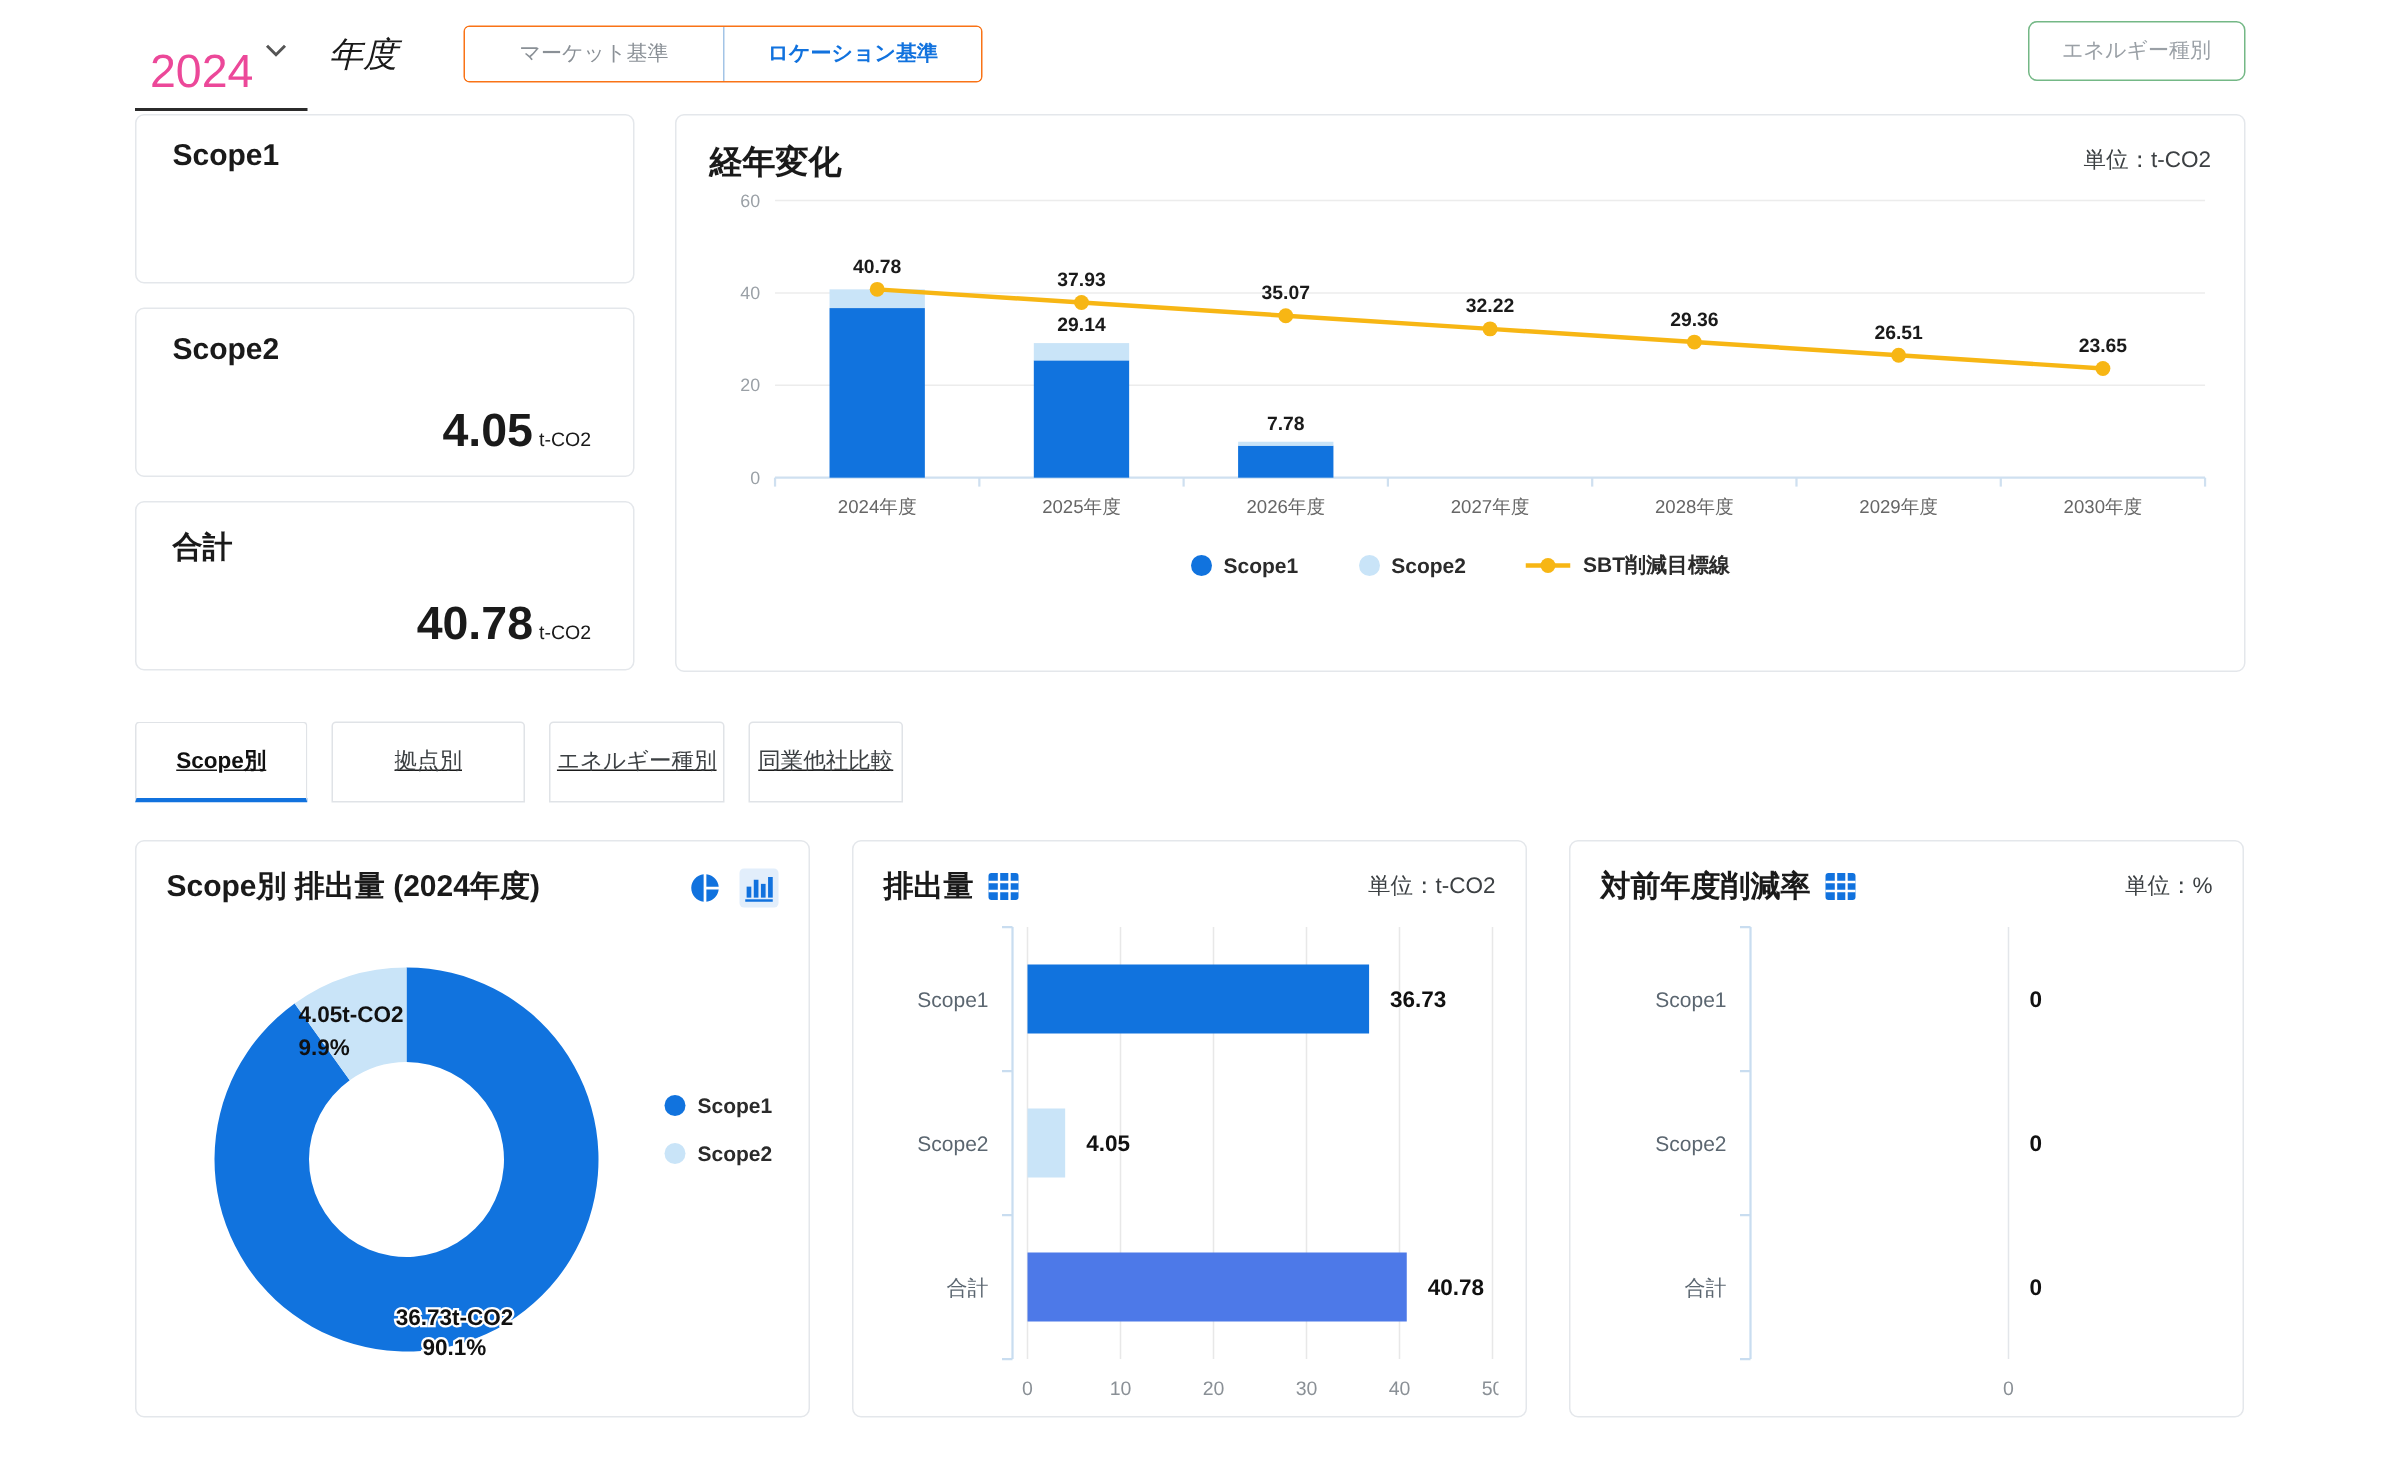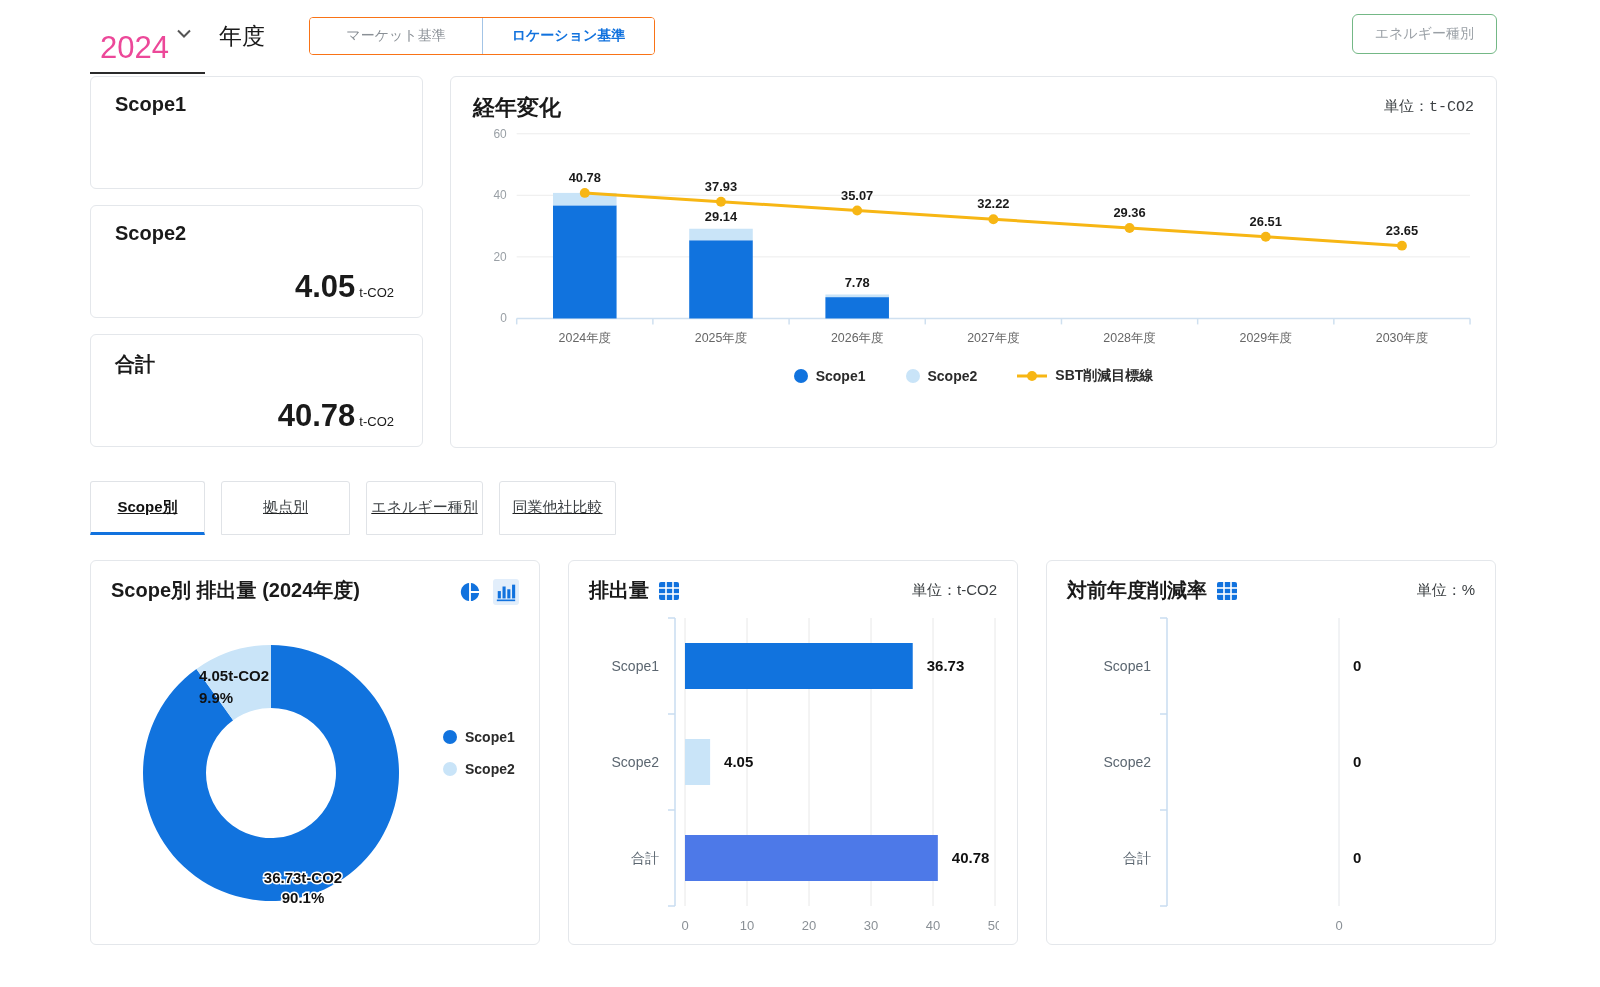--- a/index.html
+++ b/index.html
@@ -3,49 +3,49 @@
 <meta charset="utf-8">
 <style>
   * { box-sizing: border-box; margin: 0; padding: 0; }
   html,body { width:1600px; height:987px; background:#fff; font-family:"Liberation Sans","DejaVu Sans",sans-serif; color:#1a1a1a; overflow:hidden; }
   .page { padding:14px 0 0 90px; width:1497px; }
 
   
   .topbar { display:flex; align-items:center; height:44px; position:relative; width:1407px; }
   .year-select { display:flex; align-items:center; gap:8px; border-bottom:2px solid #2b2b2b; padding:2px 14px 6px 10px; cursor:pointer; }
   .year-text { font-size:31px; color:#ec4899;margin-top:30px; }
-  .year-suffix { font-size:23px; margin-left:14px; }
+  .year-suffix { font-size:23px; margin-left:14px;font-style:italic; }
   .basis-group { display:inline-flex; border:1px solid #f97316; border-radius:4px; overflow:hidden; margin-left:44px; background:#fff; }
   .basis-btn { padding:9px 0; width:172px; text-align:center; font-size:14px; background:#fff; border:none; color:#8a9096; cursor:pointer; font-family:inherit; }
   .basis-btn + .basis-btn { border-left:1px solid #a3c4e6; }
   .basis-btn.active { color:#1172DE; font-weight:bold; }
   .next-year-btn { position:absolute; right:0; top:0; padding:10px 22px; font-size:14px; color:#9aa0a6; background:#fff; border:1px solid #74b886; border-radius:6px; cursor:pointer; font-family:inherit; }
 
   
   .card { background:#fff; border:1px solid #e4e7eb; border-radius:6px; }
   .row2 { display:flex; gap:27px; margin-top:18px; }
   .left-col { width:333px; display:flex; flex-direction:column; gap:16px; }
   .summary-card { height:113px; padding:16px 22px 12px 24px; display:flex; flex-direction:column; }
   .summary-label { font-size:20px; font-weight:bold; }
   .summary-value-row { margin-top:auto; text-align:right; padding-right:6px; }
   .summary-value { font-size:31px; font-weight:bold; }
   .summary-unit { font-size:13px; font-weight:normal; margin-left:4px; }
 
   .trend-card { width:1047px; height:372px; padding:16px 22px 10px 22px; }
-  .trend-head { display:flex; justify-content:space-between; align-items:flex-start;font-family:Liberation Mono, monospace; }
+  .trend-head { display:flex; justify-content:space-between; align-items:flex-start; }
   .trend-title { font-size:22px; font-weight:bold; }
   .unit-label { font-size:15px; color:#3c4043; margin-top:4px; }
   .trend-legend { display:flex; justify-content:center; gap:40px; margin-top:8px; align-items:center; }
   .legend-item { display:flex; align-items:center; gap:8px; font-size:14px; font-weight:bold; color:#2b2b2b; cursor:pointer; }
   .legend-dot { width:14px; height:14px; border-radius:50%; display:inline-block; }
 
   
   .tabs { display:flex; gap:16px; margin-top:33px;text-decoration:underline; }
   .tab { background:#fff; border:1px solid #e0e3e7; border-radius:3px 3px 0 0; padding:16px 0 17px; font-size:15px; color:#3c4043; text-align:center; cursor:pointer; }
-  .tab-1 { width:115px; } .tab-2 { width:129px; } .tab-3 { width:117px; } .tab-4 { width:117px; }
+  .tab-1 { width:115px; } .tab-2 { width:129px; } .tab-3 { width:117px; } .tab-4 { width:103px; }
   .tab.active { font-weight:bold; color:#111; border-bottom:3px solid #1172DE; padding-bottom:14px; }
 
   
   .row4 { display:flex; gap:28px; margin-top:25px; }
   .panel { width:450px; height:385px; padding:16px 20px; position:relative; }
   .panel-head { display:flex; justify-content:space-between; align-items:flex-start; }
   .panel-title { font-size:20px; font-weight:bold; display:flex; align-items:center; gap:9px;text-align:right; }
   .icon-btn { display:inline-flex; align-items:center; justify-content:center; cursor:pointer; border-radius:3px; }
   .icon-btn.selected { background:#e2eefb; padding:2px; }
   .head-icons { display:flex; gap:12px; align-items:center; margin-top:2px; }

